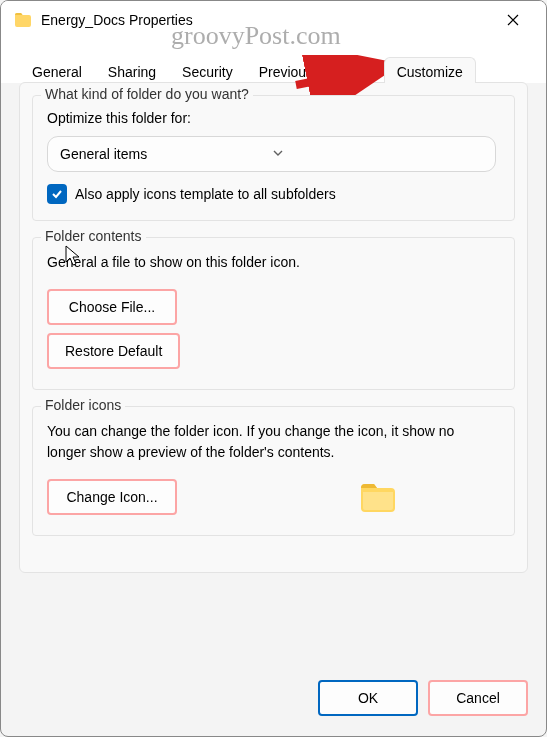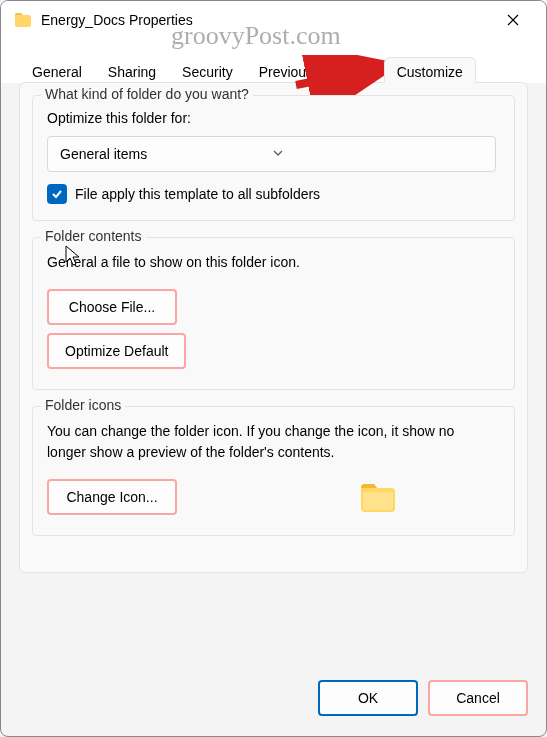--- a/index.html
+++ b/index.html
@@ -9,21 +9,21 @@
     .tb-title{flex:1;color:#000}
     .tb-close{width:38px;height:38px;display:flex;align-items:center;justify-content:center;cursor:pointer;font-size:16px;color:#000}
     .watermark{position:absolute;top:20px;left:170px;font-size:26px;color:#999;font-family:Georgia,serif;pointer-events:none;opacity:.8}
     .tabs{display:flex;padding:18px 18px 0 18px;background:#fff}
     .tab{padding:6px 12px 3px 12px;cursor:pointer;color:#000;position:relative;border-top-left-radius:6px;border-top-right-radius:6px;border:1px solid transparent;border-bottom:none}
     .tab.active{background:#f9f9f9;border-color:#e3e3e3;z-index:5}
     .tab-content-area{margin:0 18px 18px 18px;background:#f9f9f9;border:1px solid #e3e3e3;border-radius:6px;padding:12px 12px 20px 12px;position:relative;top:-1px}
     .fieldset{border:1px solid #e3e3e3;border-radius:4px;padding:14px 18px 16px 14px;margin-bottom:16px;position:relative}
     .legend{position:absolute;top:-10px;left:8px;background:#f9f9f9;padding:0 4px;color:#333}
     .label{margin-bottom:10px;color:#000}
-    .dropdown{width:100%;height:36px;border:1px solid #d8d8d8;border-radius:4px;background:#fdfdfd;display:flex;align-items:center;padding:0 12px;cursor:pointer;margin-bottom:12px}
+    .dropdown{width:100%;height:36px;border:1px solid #d8d8d8;border-radius:11px;background:#fdfdfd;display:flex;align-items:center;padding:0 12px;cursor:pointer;margin-bottom:12px}
     .dropdown span{flex:1;color:#000}
     .chev{color:#666}
     .checkrow{display:flex;align-items:center;gap:8px}
     .checkbox{width:20px;height:20px;border-radius:4px;background:#0067c0;display:flex;align-items:center;justify-content:center;cursor:pointer}
     .button{border:2px solid #fca5a5;border-radius:4px;background:#fdfdfd;padding:8px 16px;cursor:pointer;margin:4px 0;display:inline-block;min-width:130px;text-align:center}
     .bottom-actions{position:absolute;bottom:16px;right:18px;display:flex;gap:10px}
     .bottom-actions .button{min-width:100px}
     .bottom-actions .button.primary{border-color:#0067c0}
     .folder-icon-yellow{width:34px;height:28px;display:inline-block;margin-left:180px;vertical-align:middle}
     .arrow-ann{position:absolute;top:54px;left:290px;pointer-events:none}
@@ -70,29 +70,29 @@
             <path d="M2 4 L6 8 L10 4" stroke="#606060" stroke-width="1.4" fill="none"></path>
           </svg>
       </span>
     </div>
     <div class="checkrow">
       <div class="checkbox">
         <svg width="12" height="12" viewBox="0 0 12 12">
             <path d="M2 6 L5 9 L10 3" stroke="#fff" stroke-width="2" fill="none"></path>
           </svg>
       </div>
-      <span>File apply this template to all subfolders</span>
+      <span>Also apply icons template to all subfolders</span>
     </div>
   </div>
 
   <div class="fieldset">
     <span class="legend">Folder contents</span>
     <div class="desc">General a file to show on this folder icon.</div>
     <div><div class="button">Choose File...</div></div>
-    <div><div class="button">Optimize Default</div></div>
+    <div><div class="button">Restore Default</div></div>
   </div>
 
   <div class="fieldset">
     <span class="legend">Folder icons</span>
     <div class="desc">You can change the folder icon. If you change the icon, it show no longer show a preview of the folder's contents.</div>
     <div>
       <span class="button">Change Icon...</span>
       <span class="folder-icon-yellow">
         <svg viewBox="0 0 34 28">
             <path d="M0 4 Q0 0 4 0 L13 0 L16 4 L30 4 Q34 4 34 8 L34 24 Q34 28 30 28 L4 28 Q0 28 0 24 Z" fill="#ffd761"></path>

